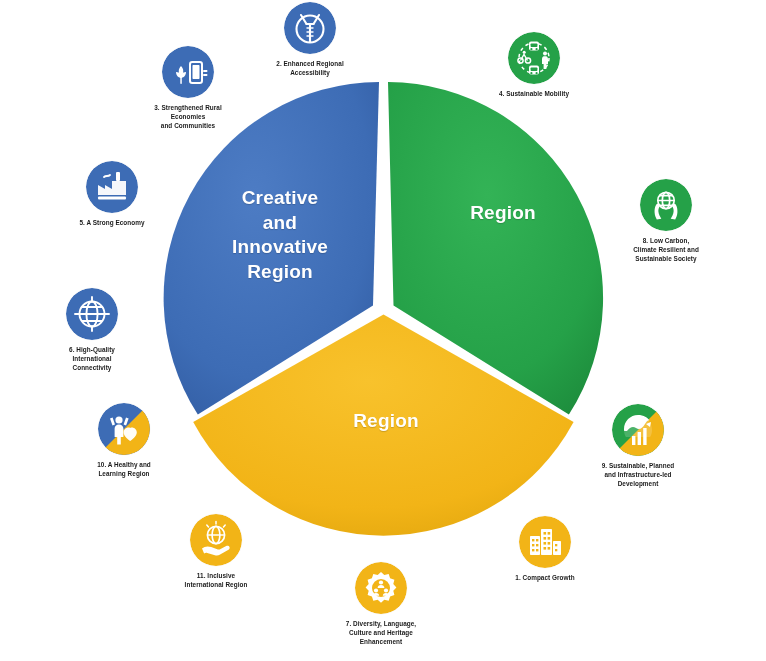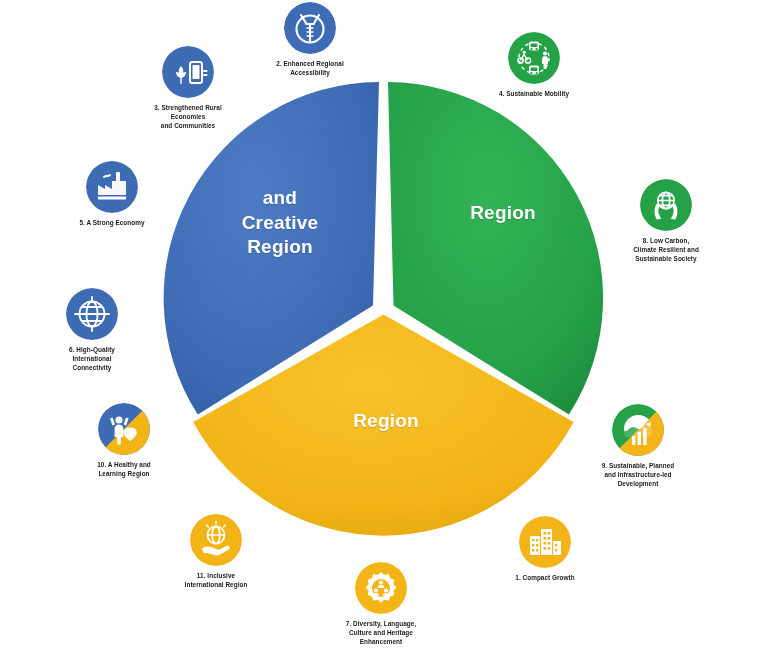--- a/index.html
+++ b/index.html
@@ -95,22 +95,23 @@
     </defs>
 
     <path fill="url(#gradBlue)" d="M 379 82 A 216 216 0 0 0 197.8 414.6 L 373 305.5 Z"></path>
 
     <path fill="url(#gradGreen)" d="M 388 82 A 216 216 0 0 1 568.9 414.6 L 393.5 305.5 Z"></path>
 
     <path fill="url(#gradYellow)" d="M 193.2 422 A 216 216 0 0 0 573.6 422 L 383.5 314.5 Z"></path>
   </svg>
 
   <div class="wedge-label" style="left:182px; top:186px; width:196px;">
+      <div>Creative</div>
       <div>and</div>
-      <div>Creative</div>
+      <div>Innovative</div>
       <div>Region</div>
     </div>
 
   <div class="wedge-label" style="left:420px; top:201px; width:166px;">
       <div>Region</div>
     </div>
 
   <div class="wedge-label" style="left:298px; top:409px; width:176px;">
       <div>Region</div>
     </div>

